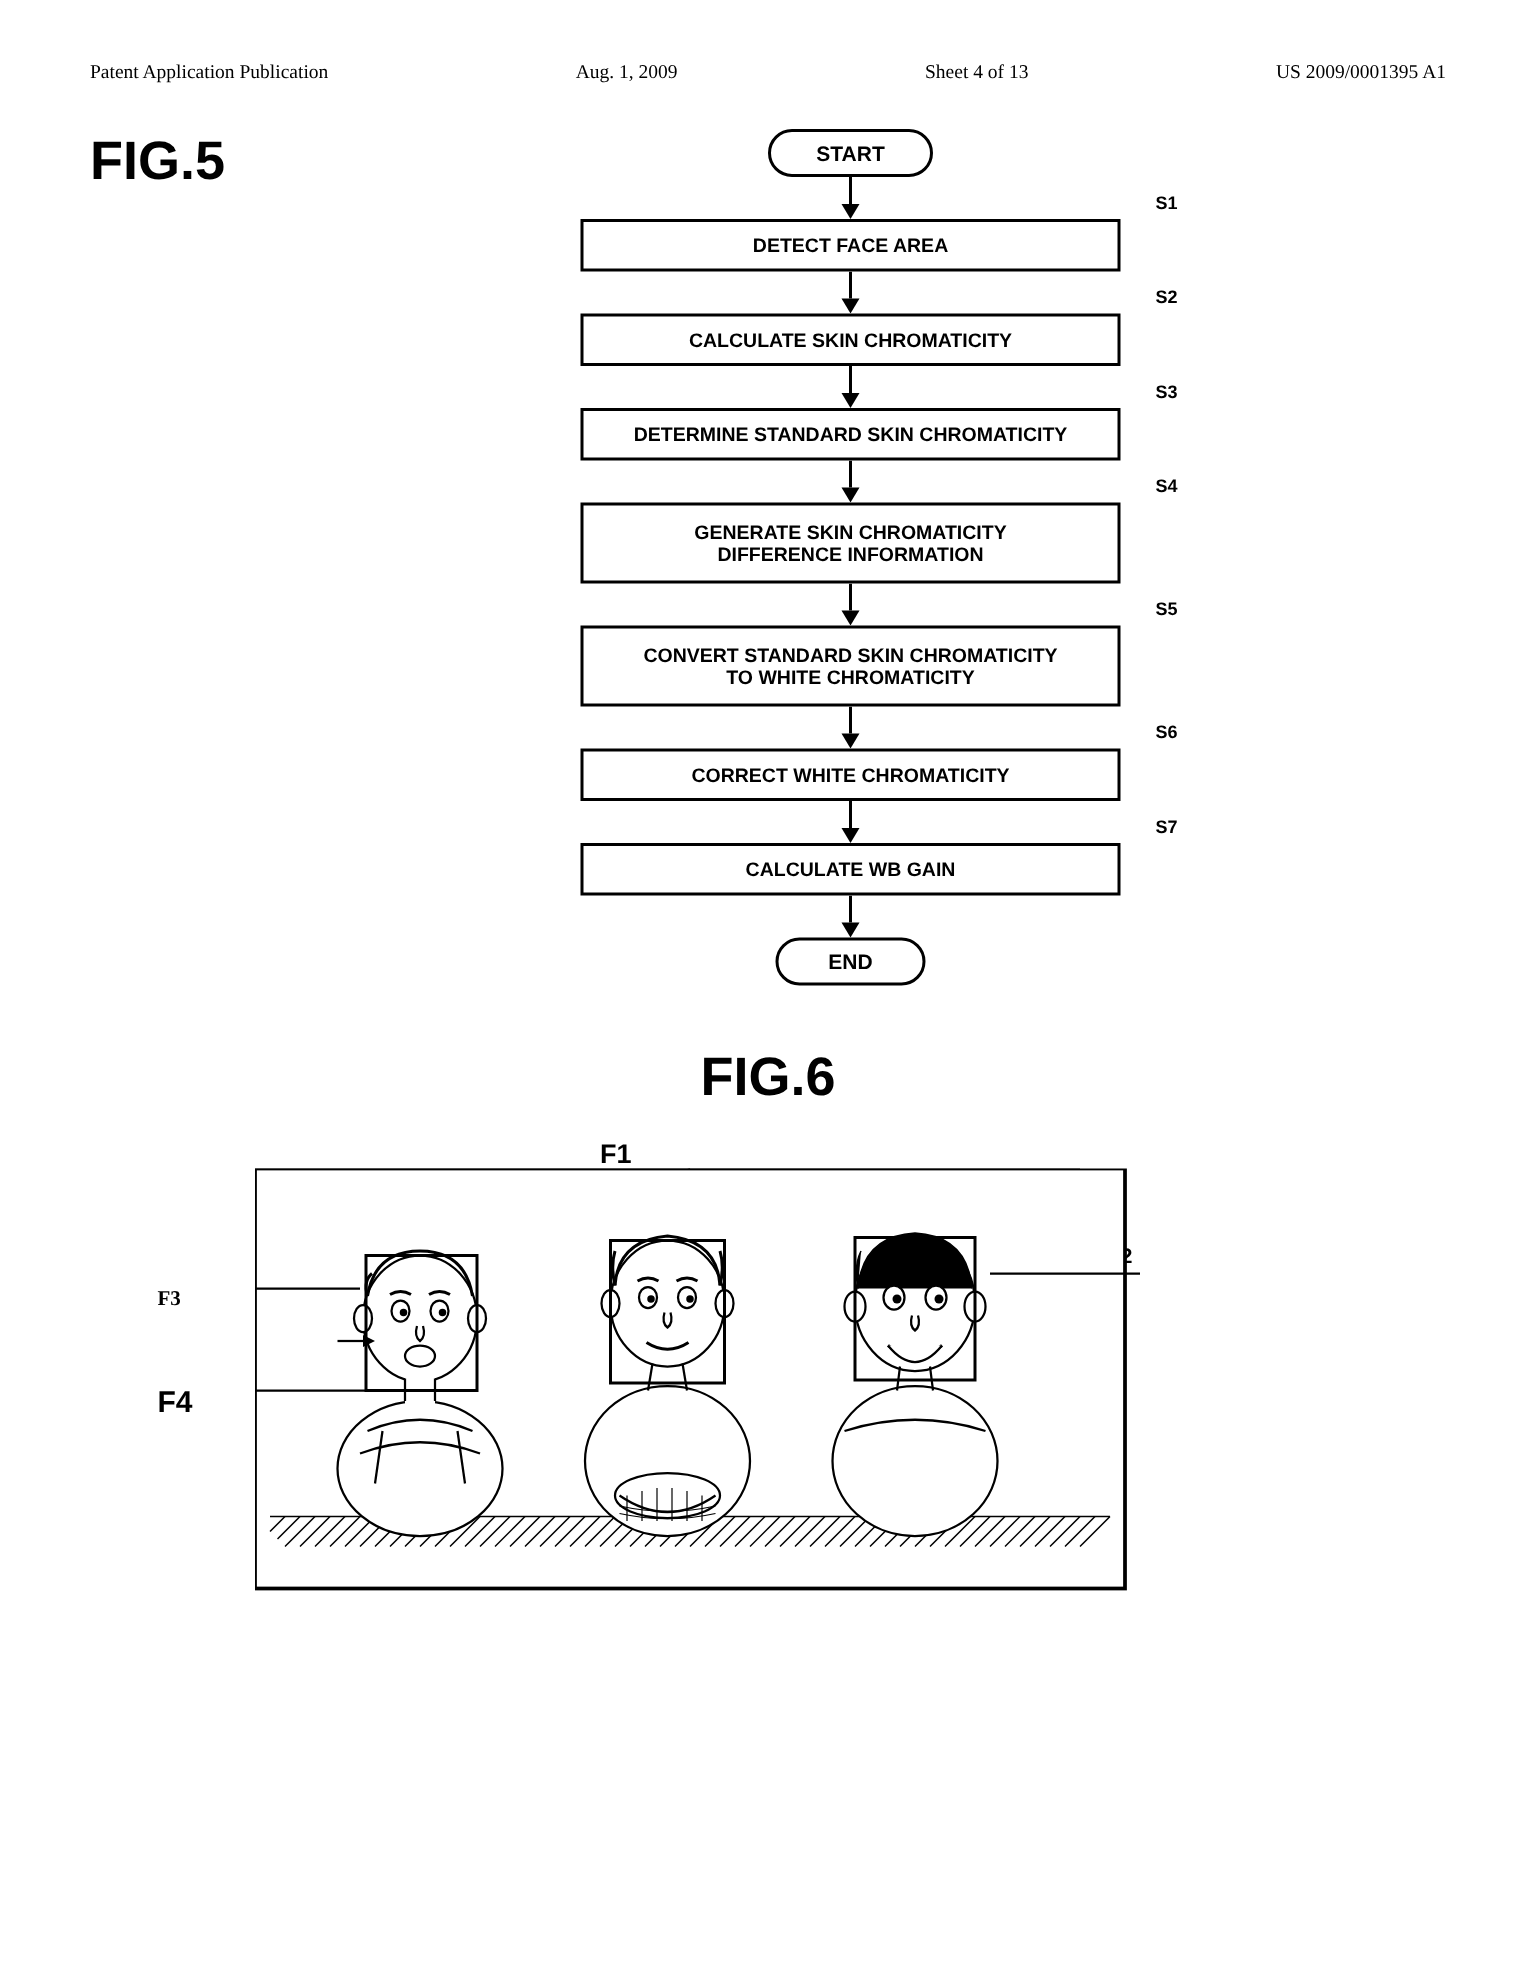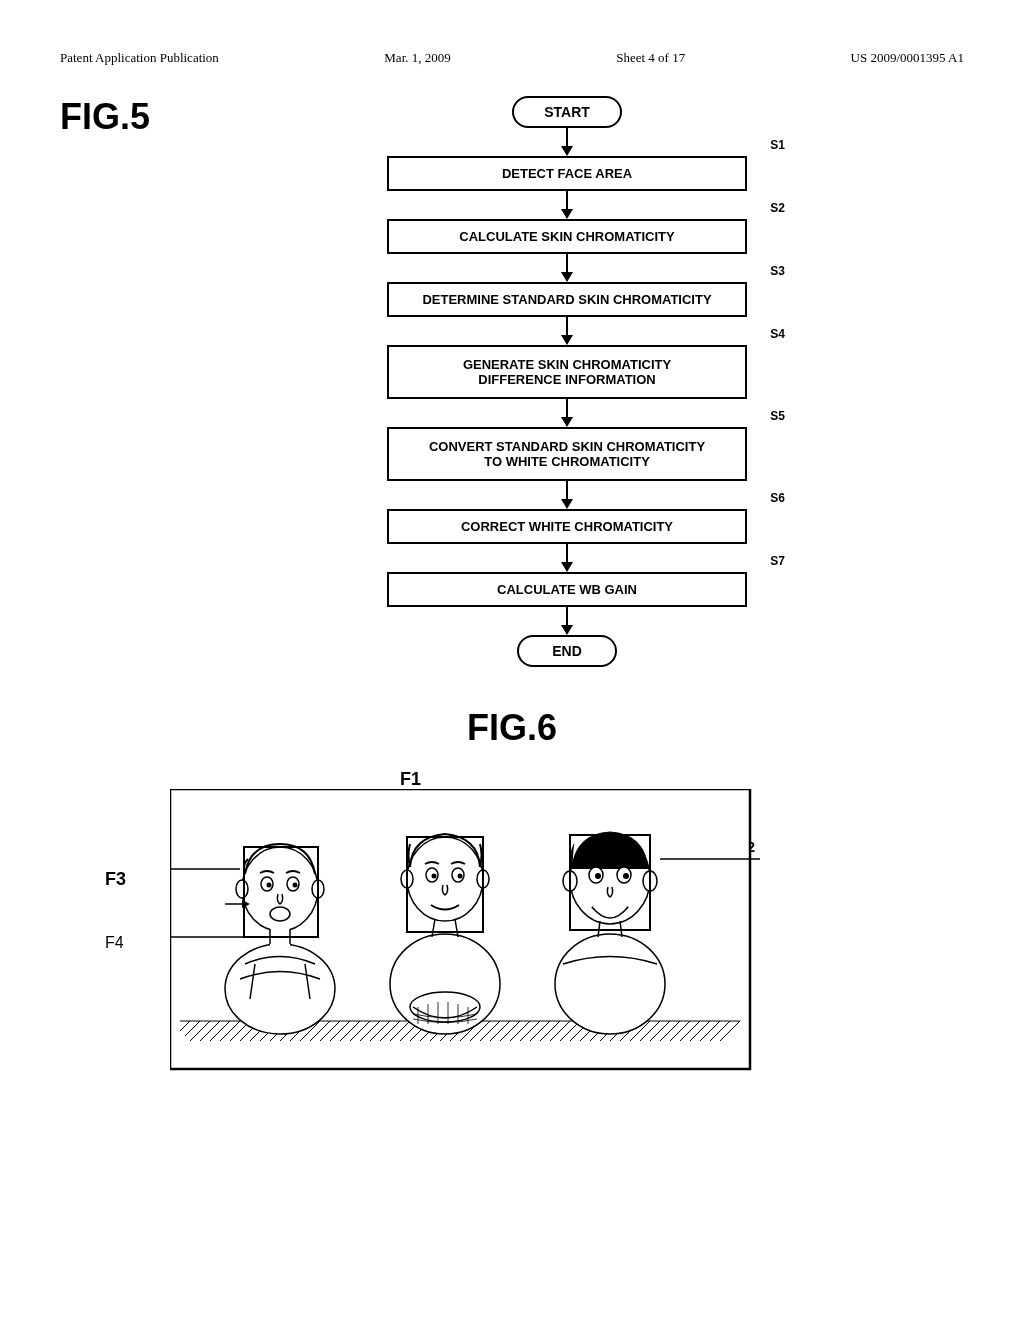--- a/index.html
+++ b/index.html
@@ -8,21 +8,21 @@
       height: 1320px;
       background: #fff;
       font-family: 'Times New Roman', Times, serif;
       position: relative;
       overflow: hidden;
     }
 
     .page {
       width: 1024px;
       height: 1216px;
-      padding: 50px 60px;
+      padding: 40px 60px;
       position: relative;
     }
 
     
     .header {
       display: flex;
       justify-content: space-between;
       align-items: center;
       margin-bottom: 30px;
       font-size: 14px;
@@ -156,49 +156,49 @@
       right: -35px;
       font-size: 14px;
       font-family: Arial, sans-serif;
       font-weight: bold;
     }
 
     .fig6-label-f3 {
       position: absolute;
       top: 110px;
       left: -35px;
-      font-size: 18px;
-      font-family: Liberation Sans, sans-serif;
+      font-size: 14px;
+      font-family: Liberation Serif, serif;
       font-weight: bold;
     }
 
     .fig6-label-f4 {
       position: absolute;
       top: 175px;
       left: -35px;
-      font-size: 16px;
-      font-family: Arial, sans-serif;
-      font-weight: normal;
+      font-size: 20px;
+      font-family: Arial, sans-serif;
+      font-weight: bold;
     }
 
     
     .step-row {
       position: relative;
       width: 360px;
     }
   </style>
 </head>
 <body>
 
 <div class="page">
 
   <div class="header">
     <span class="header-left">Patent Application Publication</span>
-    <span class="header-center">Mar. 1, 2009</span>
-    <span class="header-center">Sheet 4 of 17</span>
+    <span class="header-center">Aug. 1, 2009</span>
+    <span class="header-center">Sheet 4 of 13</span>
     <span class="header-right">US 2009/0001395 A1</span>
   </div>
 
   <div class="flowchart-section">
     <div class="fig5-label">FIG.5</div>
 
     <div class="flowchart">
 
       <div class="flow-start-end">START</div>
 

